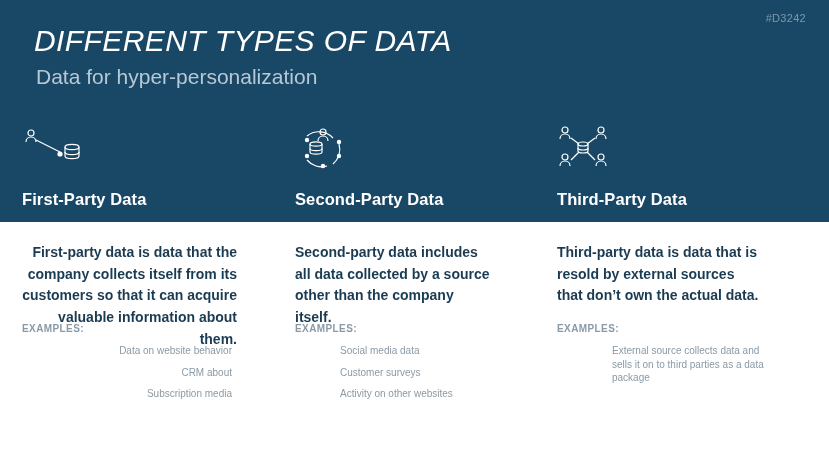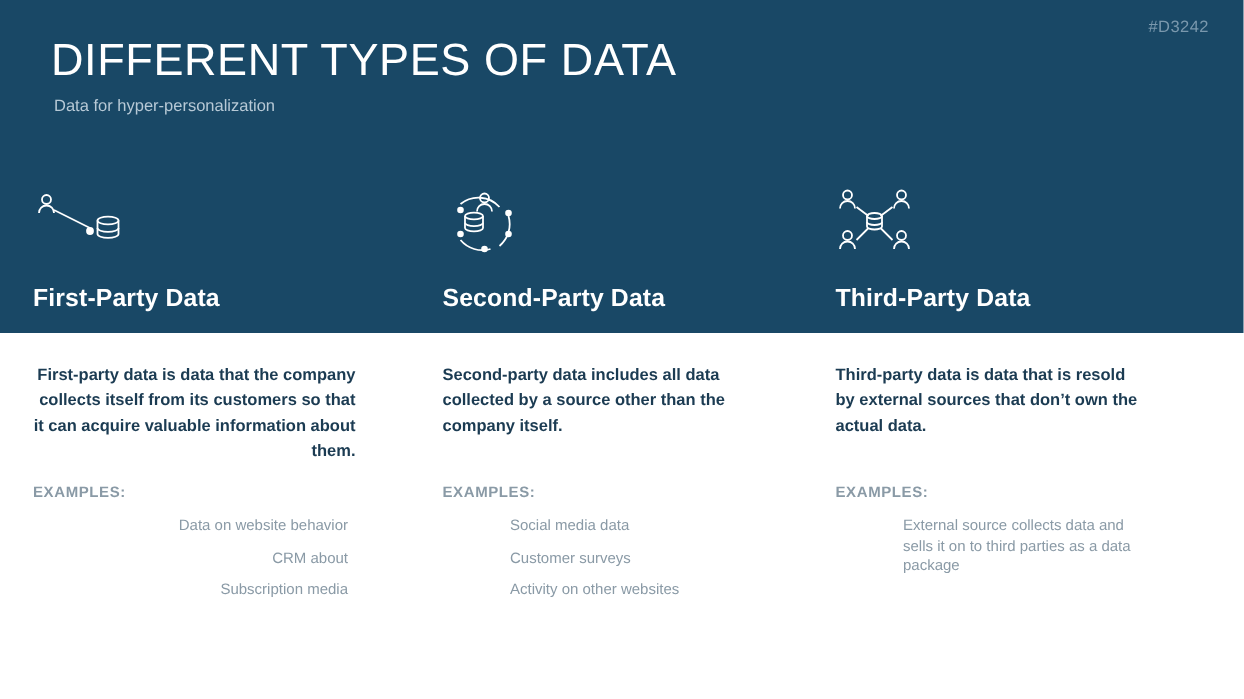--- a/index.html
+++ b/index.html
@@ -37,26 +37,27 @@
     letter-spacing: 0.3px;
   }
   .title {
     position: absolute;
     left: 34px;
     top: 24px;
     font-size: 30px;
     font-weight: 300;
     color: #ffffff;
     letter-spacing: 0.4px;
+    font-style: italic;
   }
   .subtitle {
     position: absolute;
     left: 36px;
     top: 65px;
-    font-size: 11px;
+    font-size: 21px;
     font-weight: 300;
     color: #b7c9d6;
   }
   .columns {
     position: absolute;
     left: 0;
     top: 0;
     width: 829px;
     height: 466px;
   }
@@ -84,21 +85,21 @@
     font-size: 16.5px;
     font-weight: bold;
     color: #ffffff;
     letter-spacing: 0.1px;
   }
   .desc {
     position: absolute;
     top: 242px;
     left: 0;
     width: 215px;
-    font-size: 11px;
+    font-size: 14px;
     font-weight: bold;
     color: #1b3b52;
     line-height: 1.55;
   }
   .col-1 .desc { width: 195px; }
   .col-2 .desc { width: 205px; }
 
   .examples-label {
     position: absolute;
     top: 323px;
@@ -110,21 +111,21 @@
   }
   .examples-list {
     position: absolute;
     top: 344px;
     left: 0;
     width: 210px;
     margin: 0;
     padding: 0;
     list-style: none;
   }
-  .col-2 .examples-list { width: 200px; }
+  .col-2 .examples-list { width: 200px; margin-left: 10px; }
   .examples-list li {
     font-size: 10px;
     color: #8a9aa6;
     line-height: 1.35;
     margin-bottom: 8px;
     padding-left: 45px;
   }
 
   svg { display: block; }
 </style>

